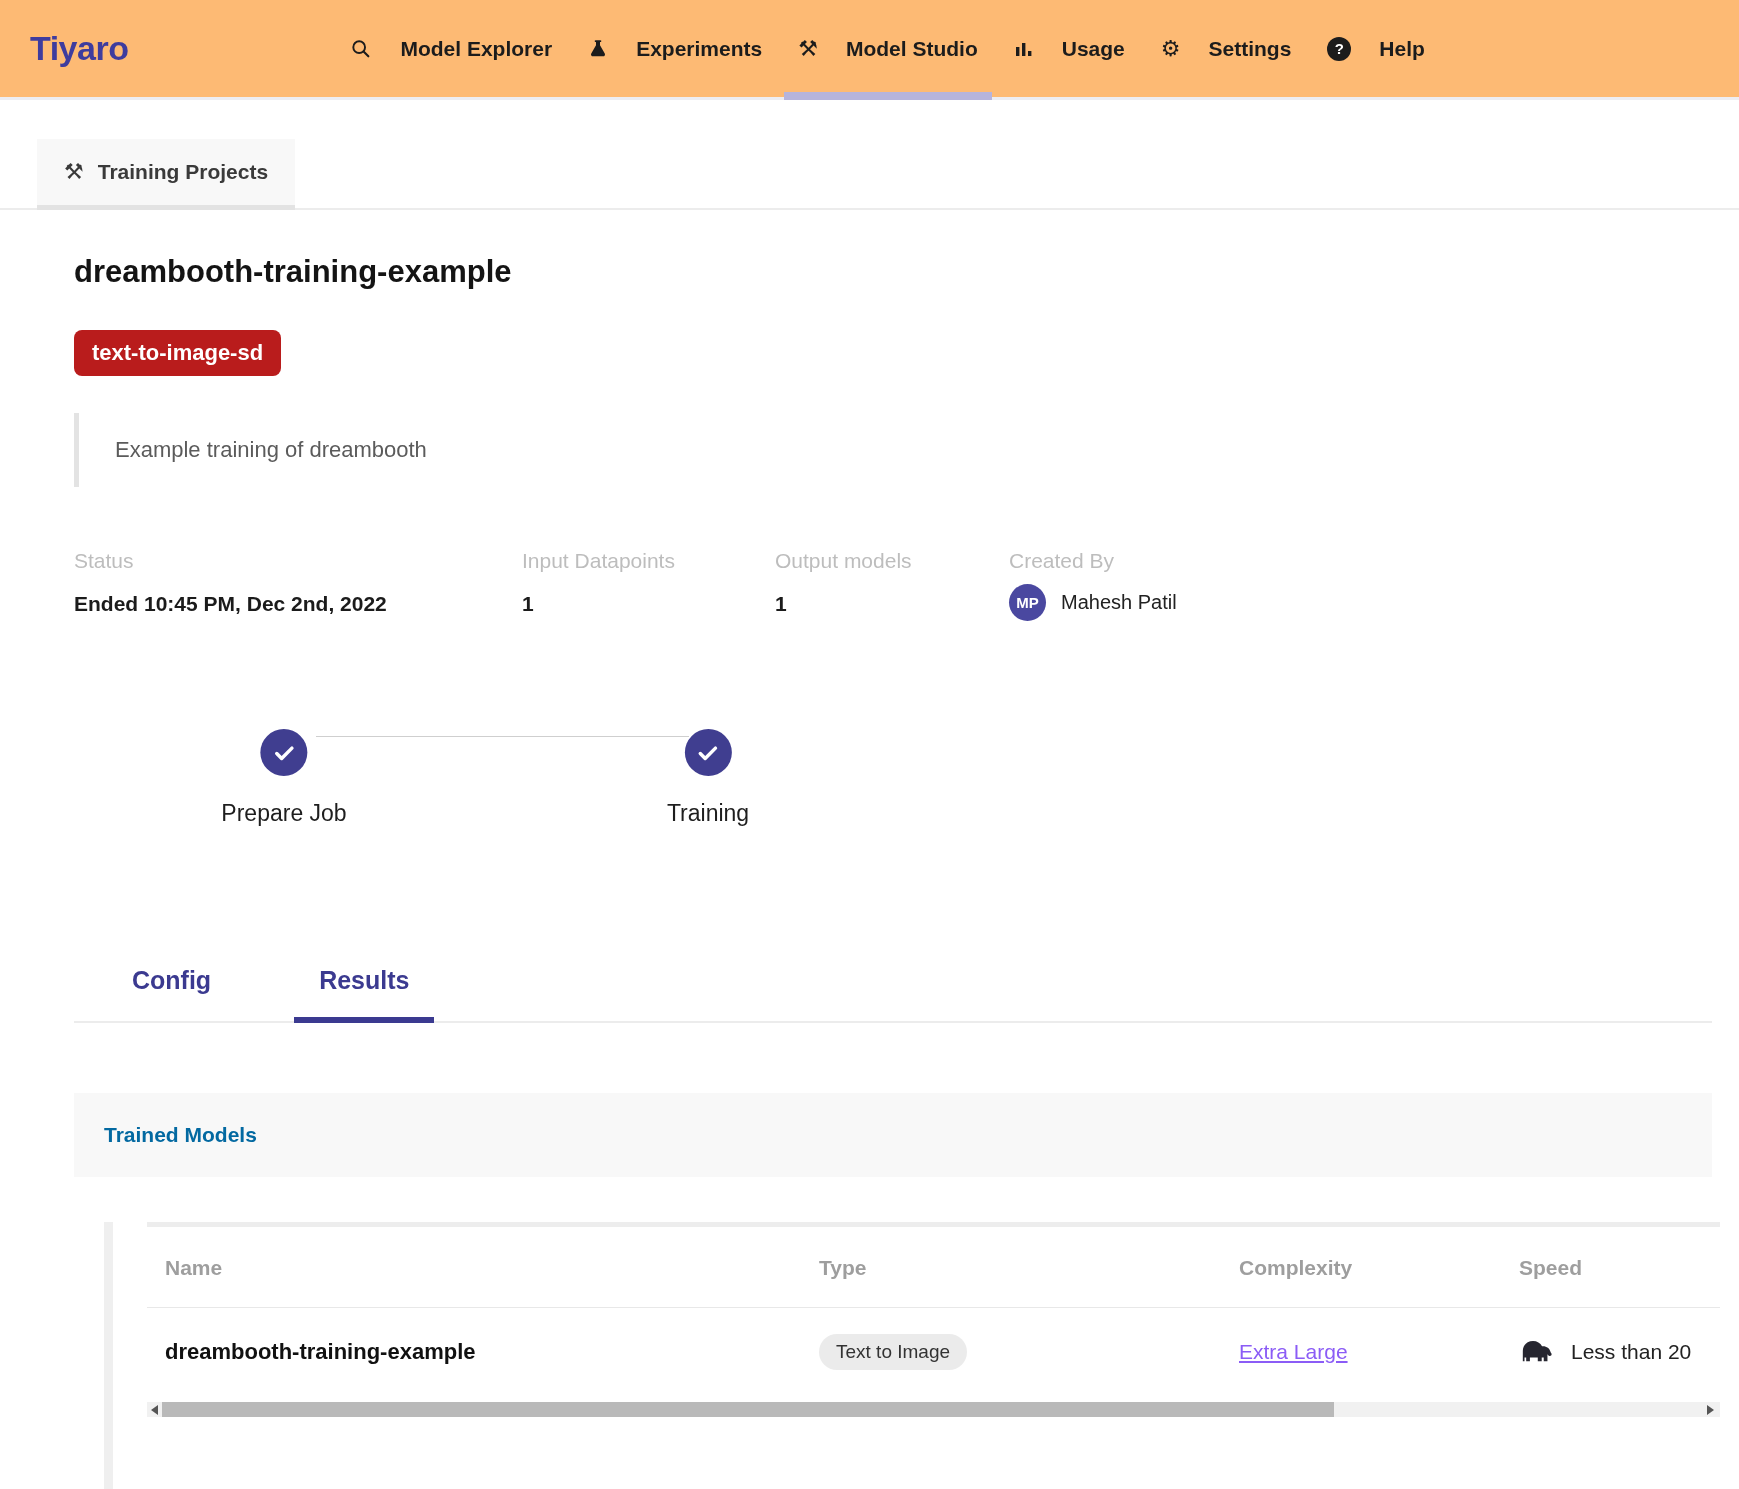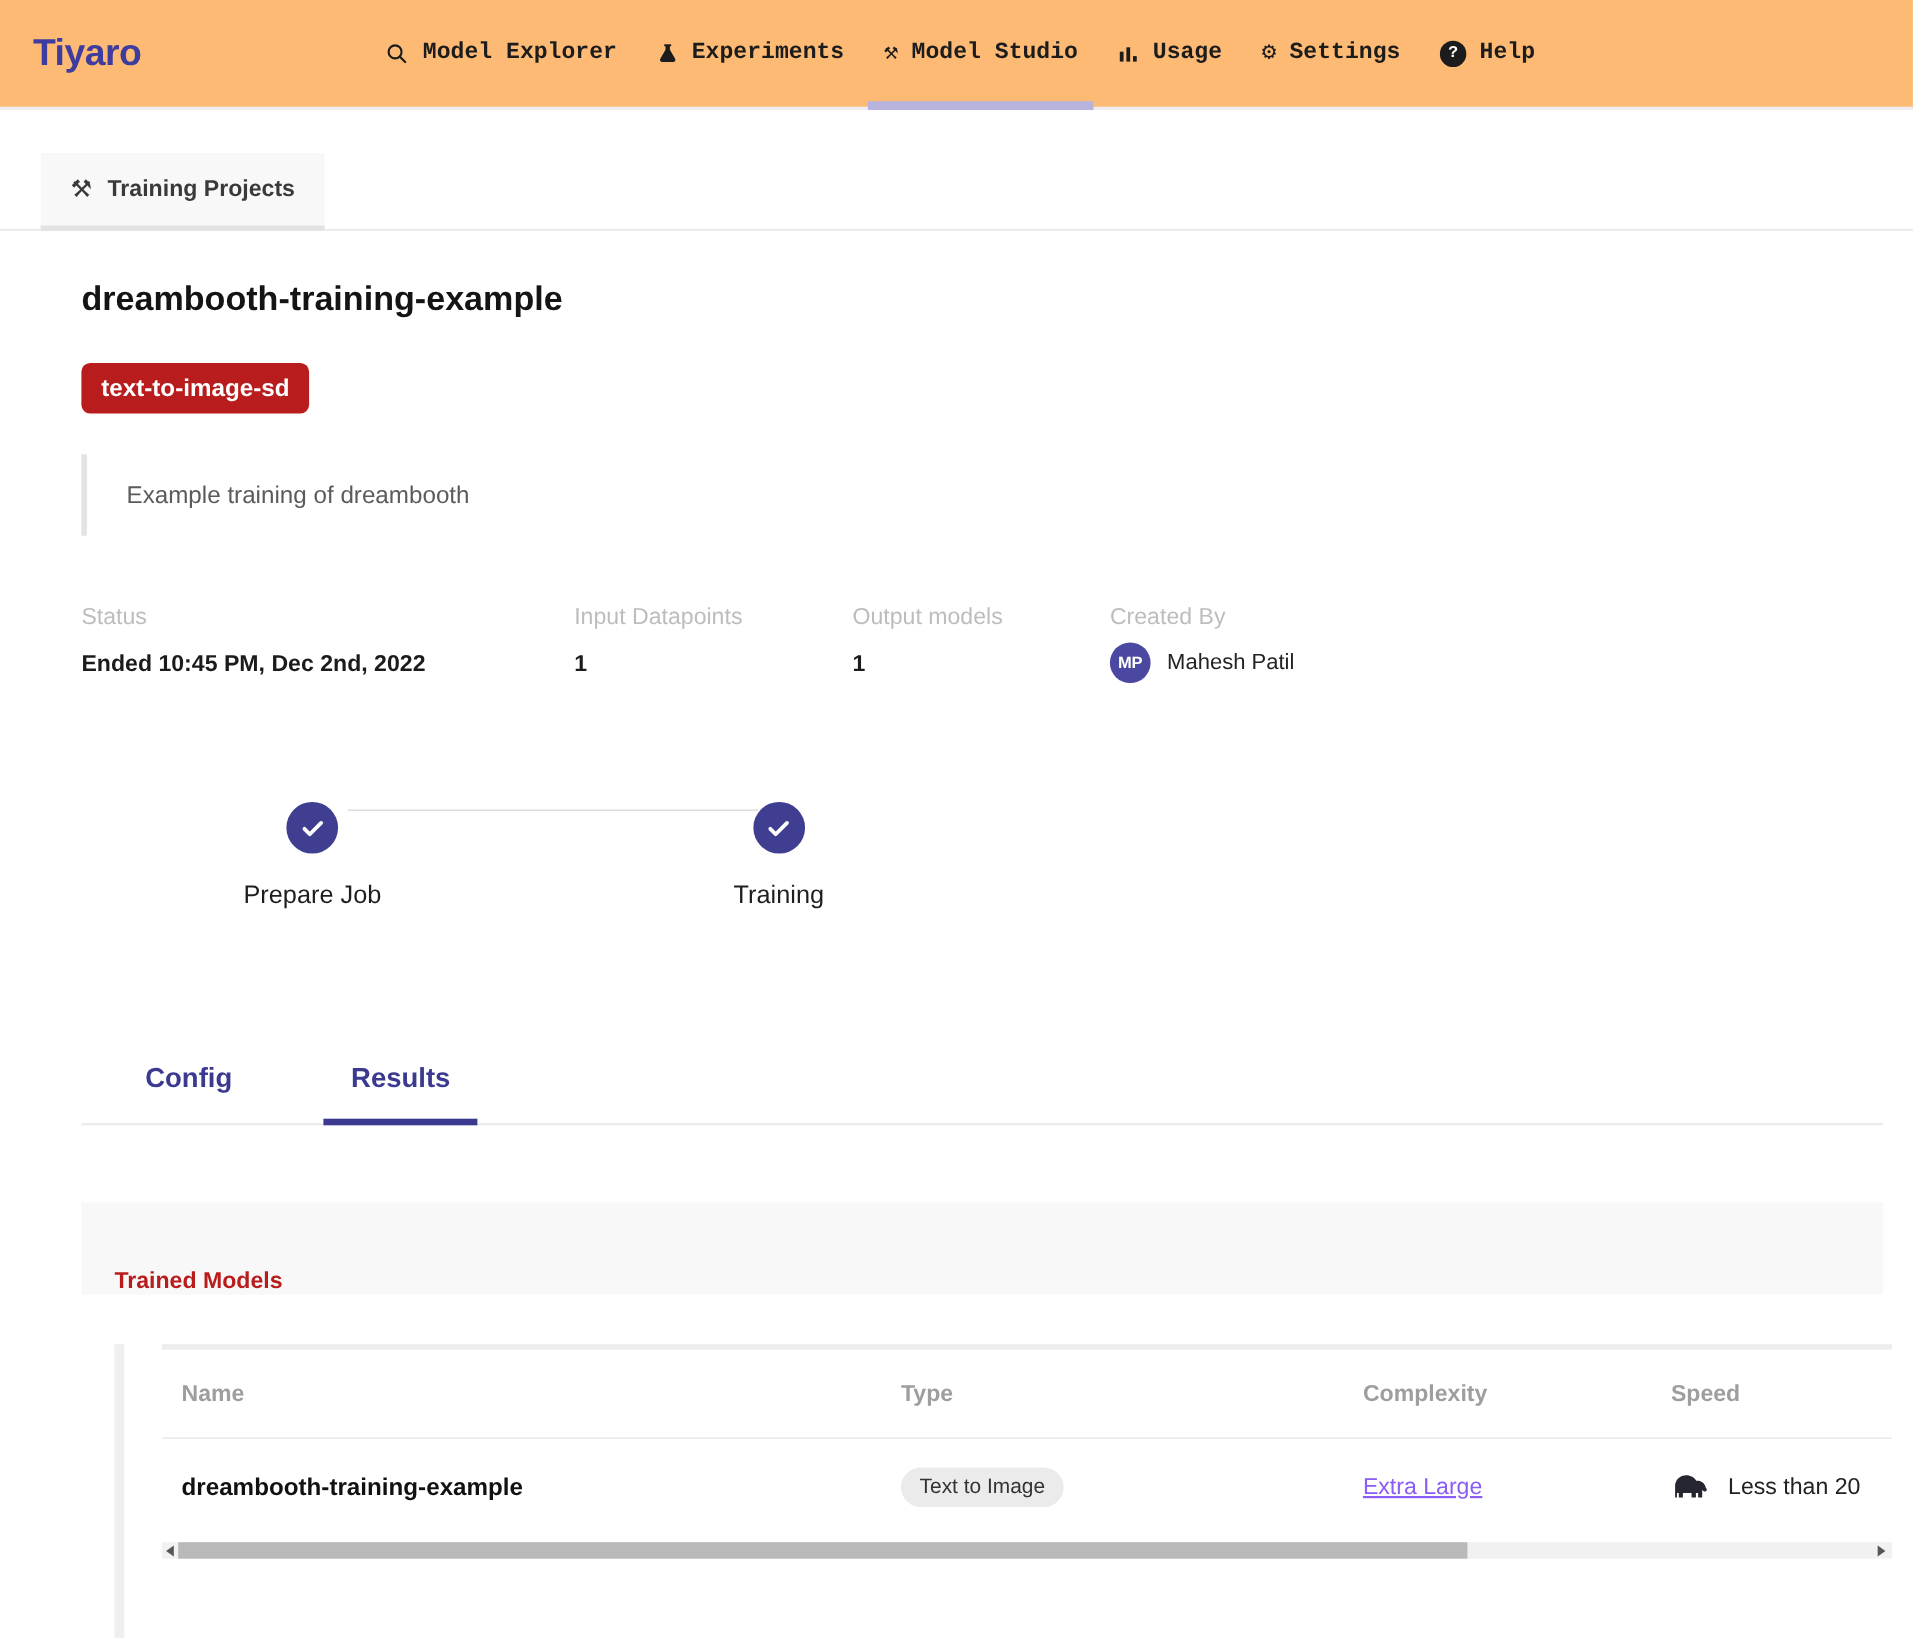--- a/index.html
+++ b/index.html
@@ -5,22 +5,22 @@
   * { margin:0; padding:0; box-sizing:border-box; }
   html,body { width:1739px; height:1489px; background:#fff;
     font-family:"Liberation Sans","DejaVu Sans",sans-serif; color:#1c1c1c; overflow:hidden; }
 
   
   .app-header { position:relative; height:100px; background:#fdba74;
     border-bottom:3px solid #ededf2; display:flex; align-items:stretch; padding-left:30px; }
   .logo { font-size:34px; font-weight:bold; color:#3e3c9e; letter-spacing:-0.5px;
     display:flex; align-items:center; }
   .main-nav { display:flex; margin-left:222px; gap:36px; }
-  .nav-item { position:relative; display:flex; align-items:center; gap:12px;
-    font-size:21px; font-weight:bold; color:#1c1c1c; cursor:pointer;font-family:Liberation Mono, monospace; }
+  .nav-item { position:relative; display:flex; align-items:center; gap:28px;
+    font-size:21px; font-weight:bold; color:#1c1c1c; cursor:pointer; }
   .nav-item .nav-underline { display:none; }
   .nav-item.active .nav-underline { display:block; position:absolute; left:-14px; right:-14px;
     bottom:-3px; height:8px; background:#b6b4dc; }
   .nav-icon { display:flex; align-items:center; }
   .glyph-icon { font-size:22px; line-height:1; }
   .help-circle { width:24px; height:24px; border-radius:50%; background:#1c1c1c; color:#fff;
     font-size:15px; font-weight:bold; display:flex; align-items:center; justify-content:center; }
 
   
   .doc-tabs { display:flex; gap:12px; margin-top:39px; padding-left:37px;
@@ -62,21 +62,21 @@
 
   
   .detail-tabs { margin-top:118px; padding-left:33px; display:flex; gap:58px;
     border-bottom:2px solid #ececec; }
   .detail-tab { font-size:25px; font-weight:bold; color:#3b3a90; padding:0 25px 22px 25px;
     cursor:pointer; margin-bottom:-2px; }
   .detail-tab.active { border-bottom:6px solid #3b3a90; }
 
   
   .section-band { margin-top:70px; background:#f8f8f8; height:84px; display:flex;
-    align-items:flex-end; padding-left:30px; font-size:21px; font-weight:bold; color:#b91c1c; }
+    align-items:center; padding-left:30px; font-size:21px; font-weight:bold; color:#0369a1; }
   .results-body { position:relative; }
   .left-strip { position:absolute; left:30px; top:0; height:276px; width:9px; background:#efefef; }
   .table-wrap { margin-left:73px; margin-top:45px; width:1573px; overflow:hidden;
     border-top:5px solid #ededed; }
   table { border-collapse:collapse; table-layout:fixed; width:1660px; }
   col.c-name { width:672px; } col.c-type { width:420px; } col.c-cpx { width:280px; } col.c-speed { width:288px; }
   th { text-align:left; font-size:21px; font-weight:bold; color:#9e9e9e;
     padding:29px 0 27px 0; border-bottom:1px solid #e8e8e8; }
   th:first-child, td:first-child { padding-left:18px; }
   td { padding:26px 0; vertical-align:middle; }

